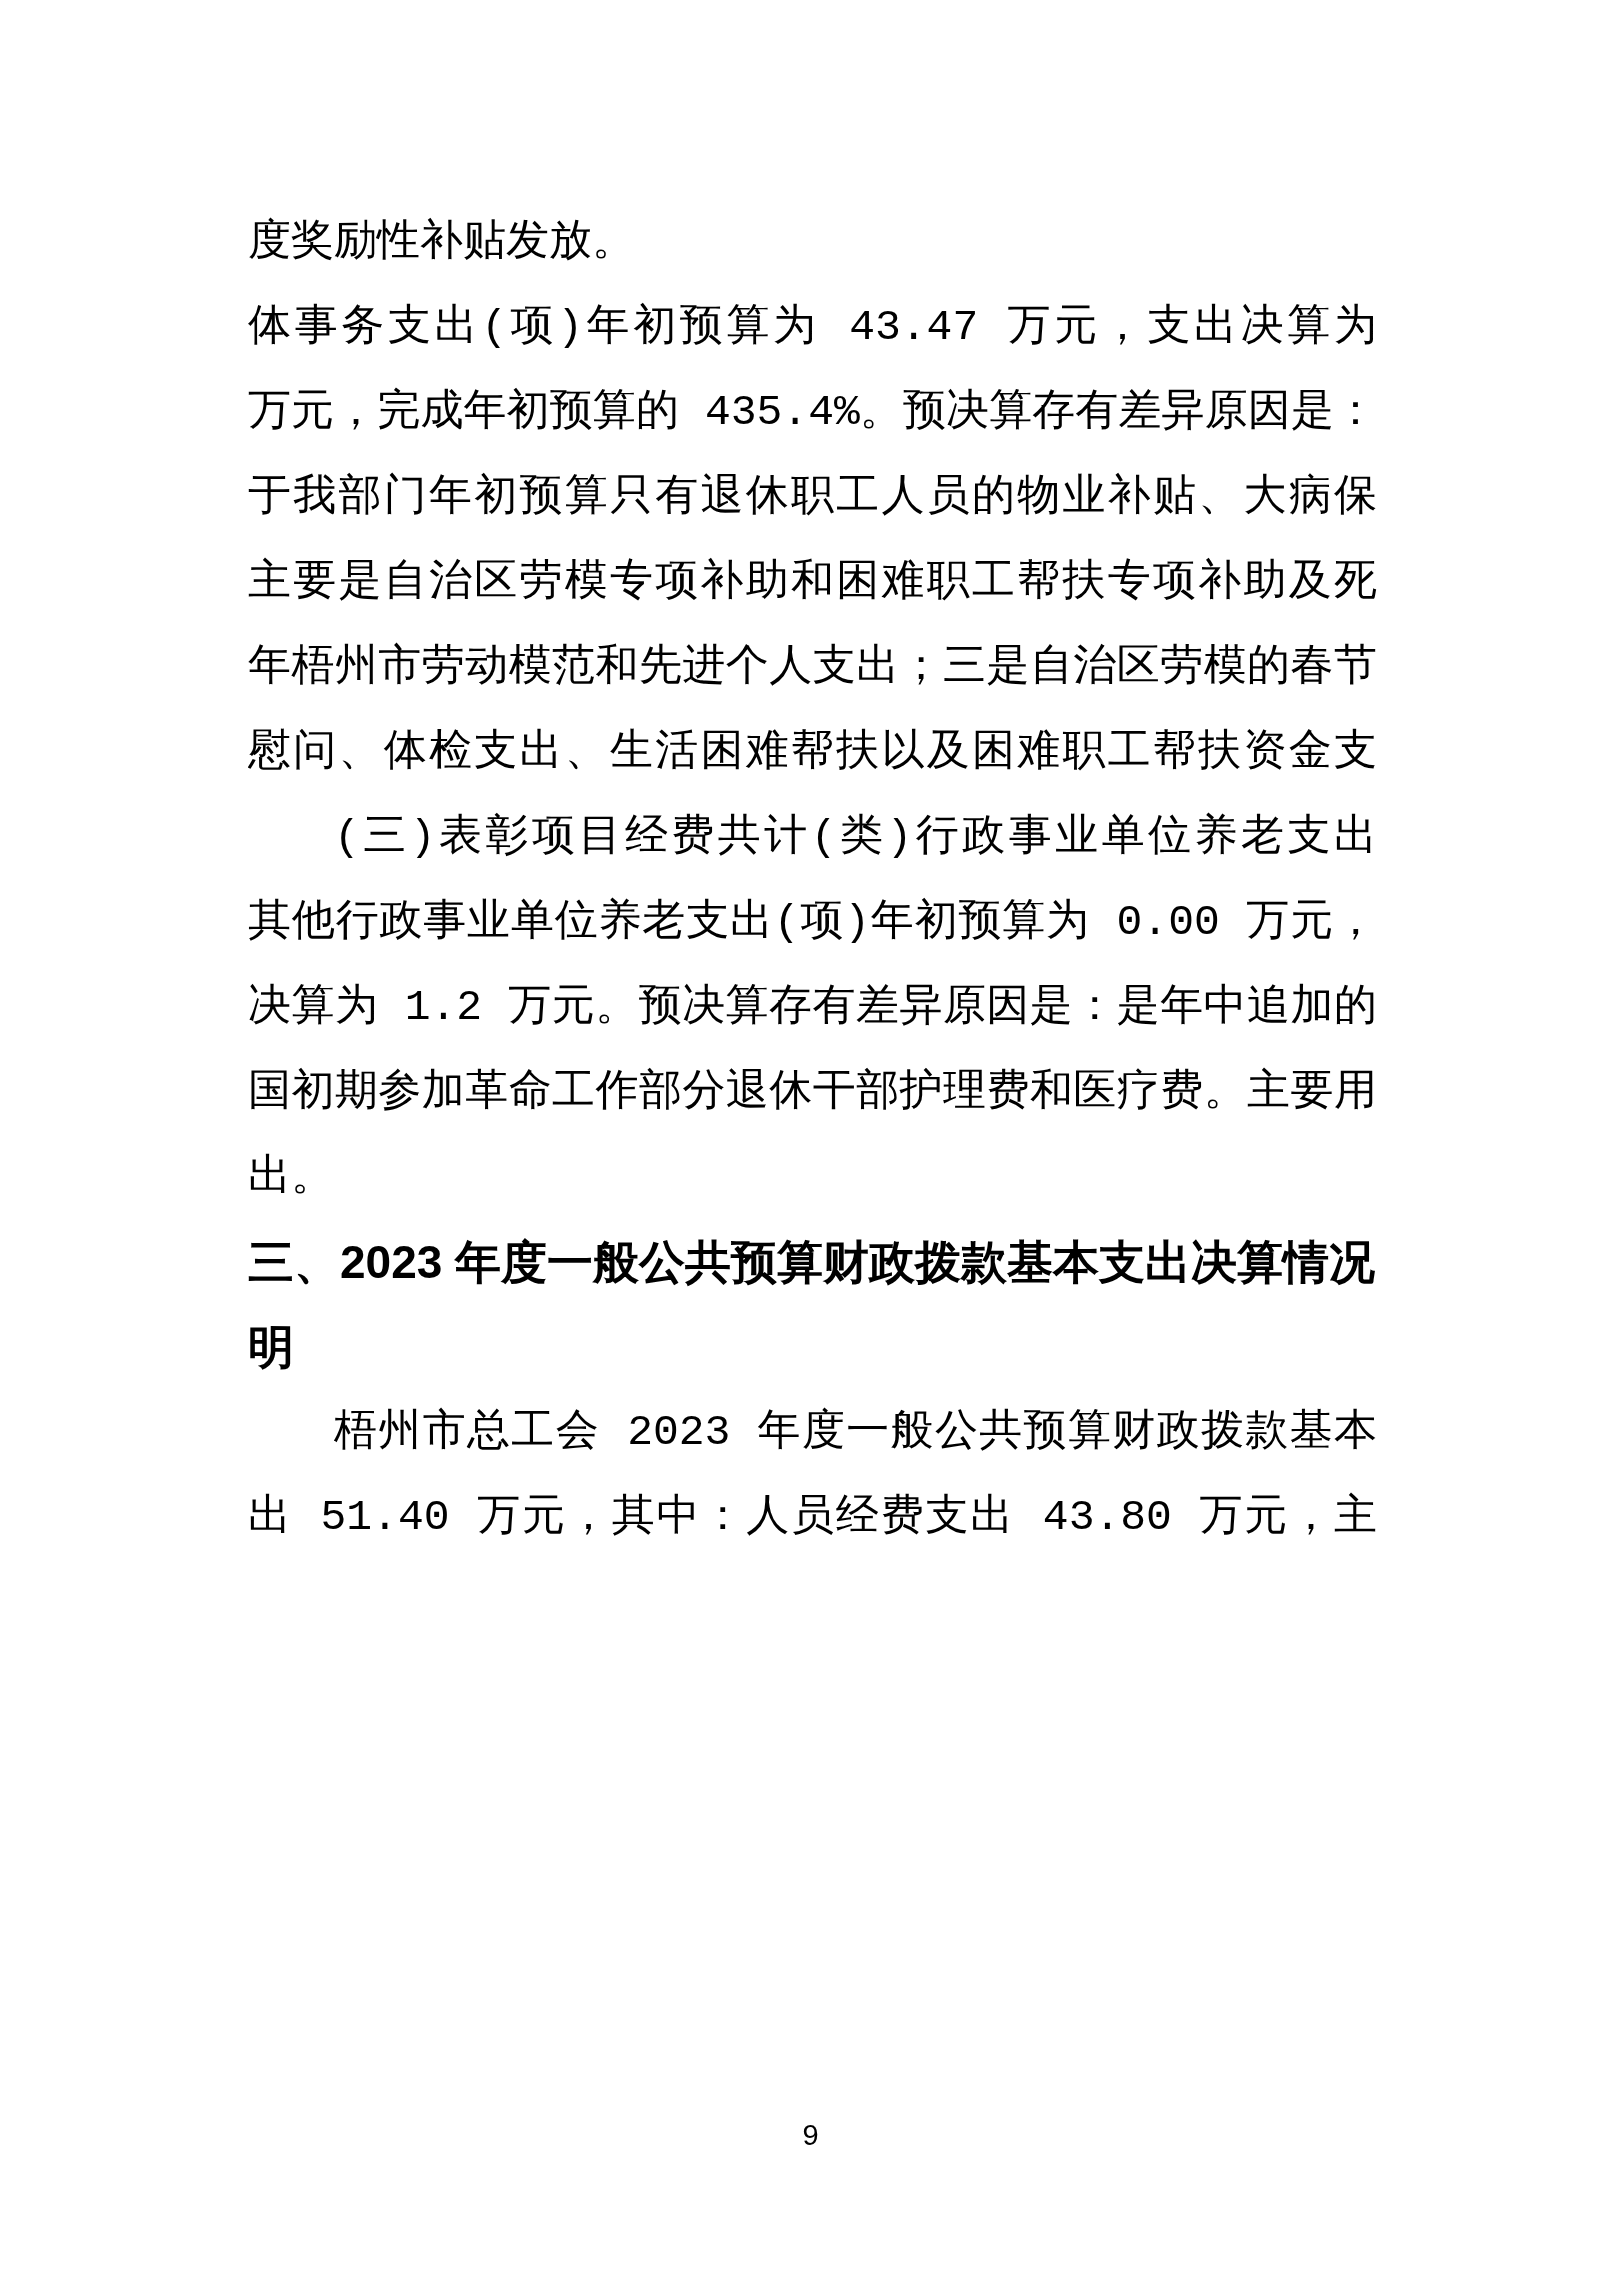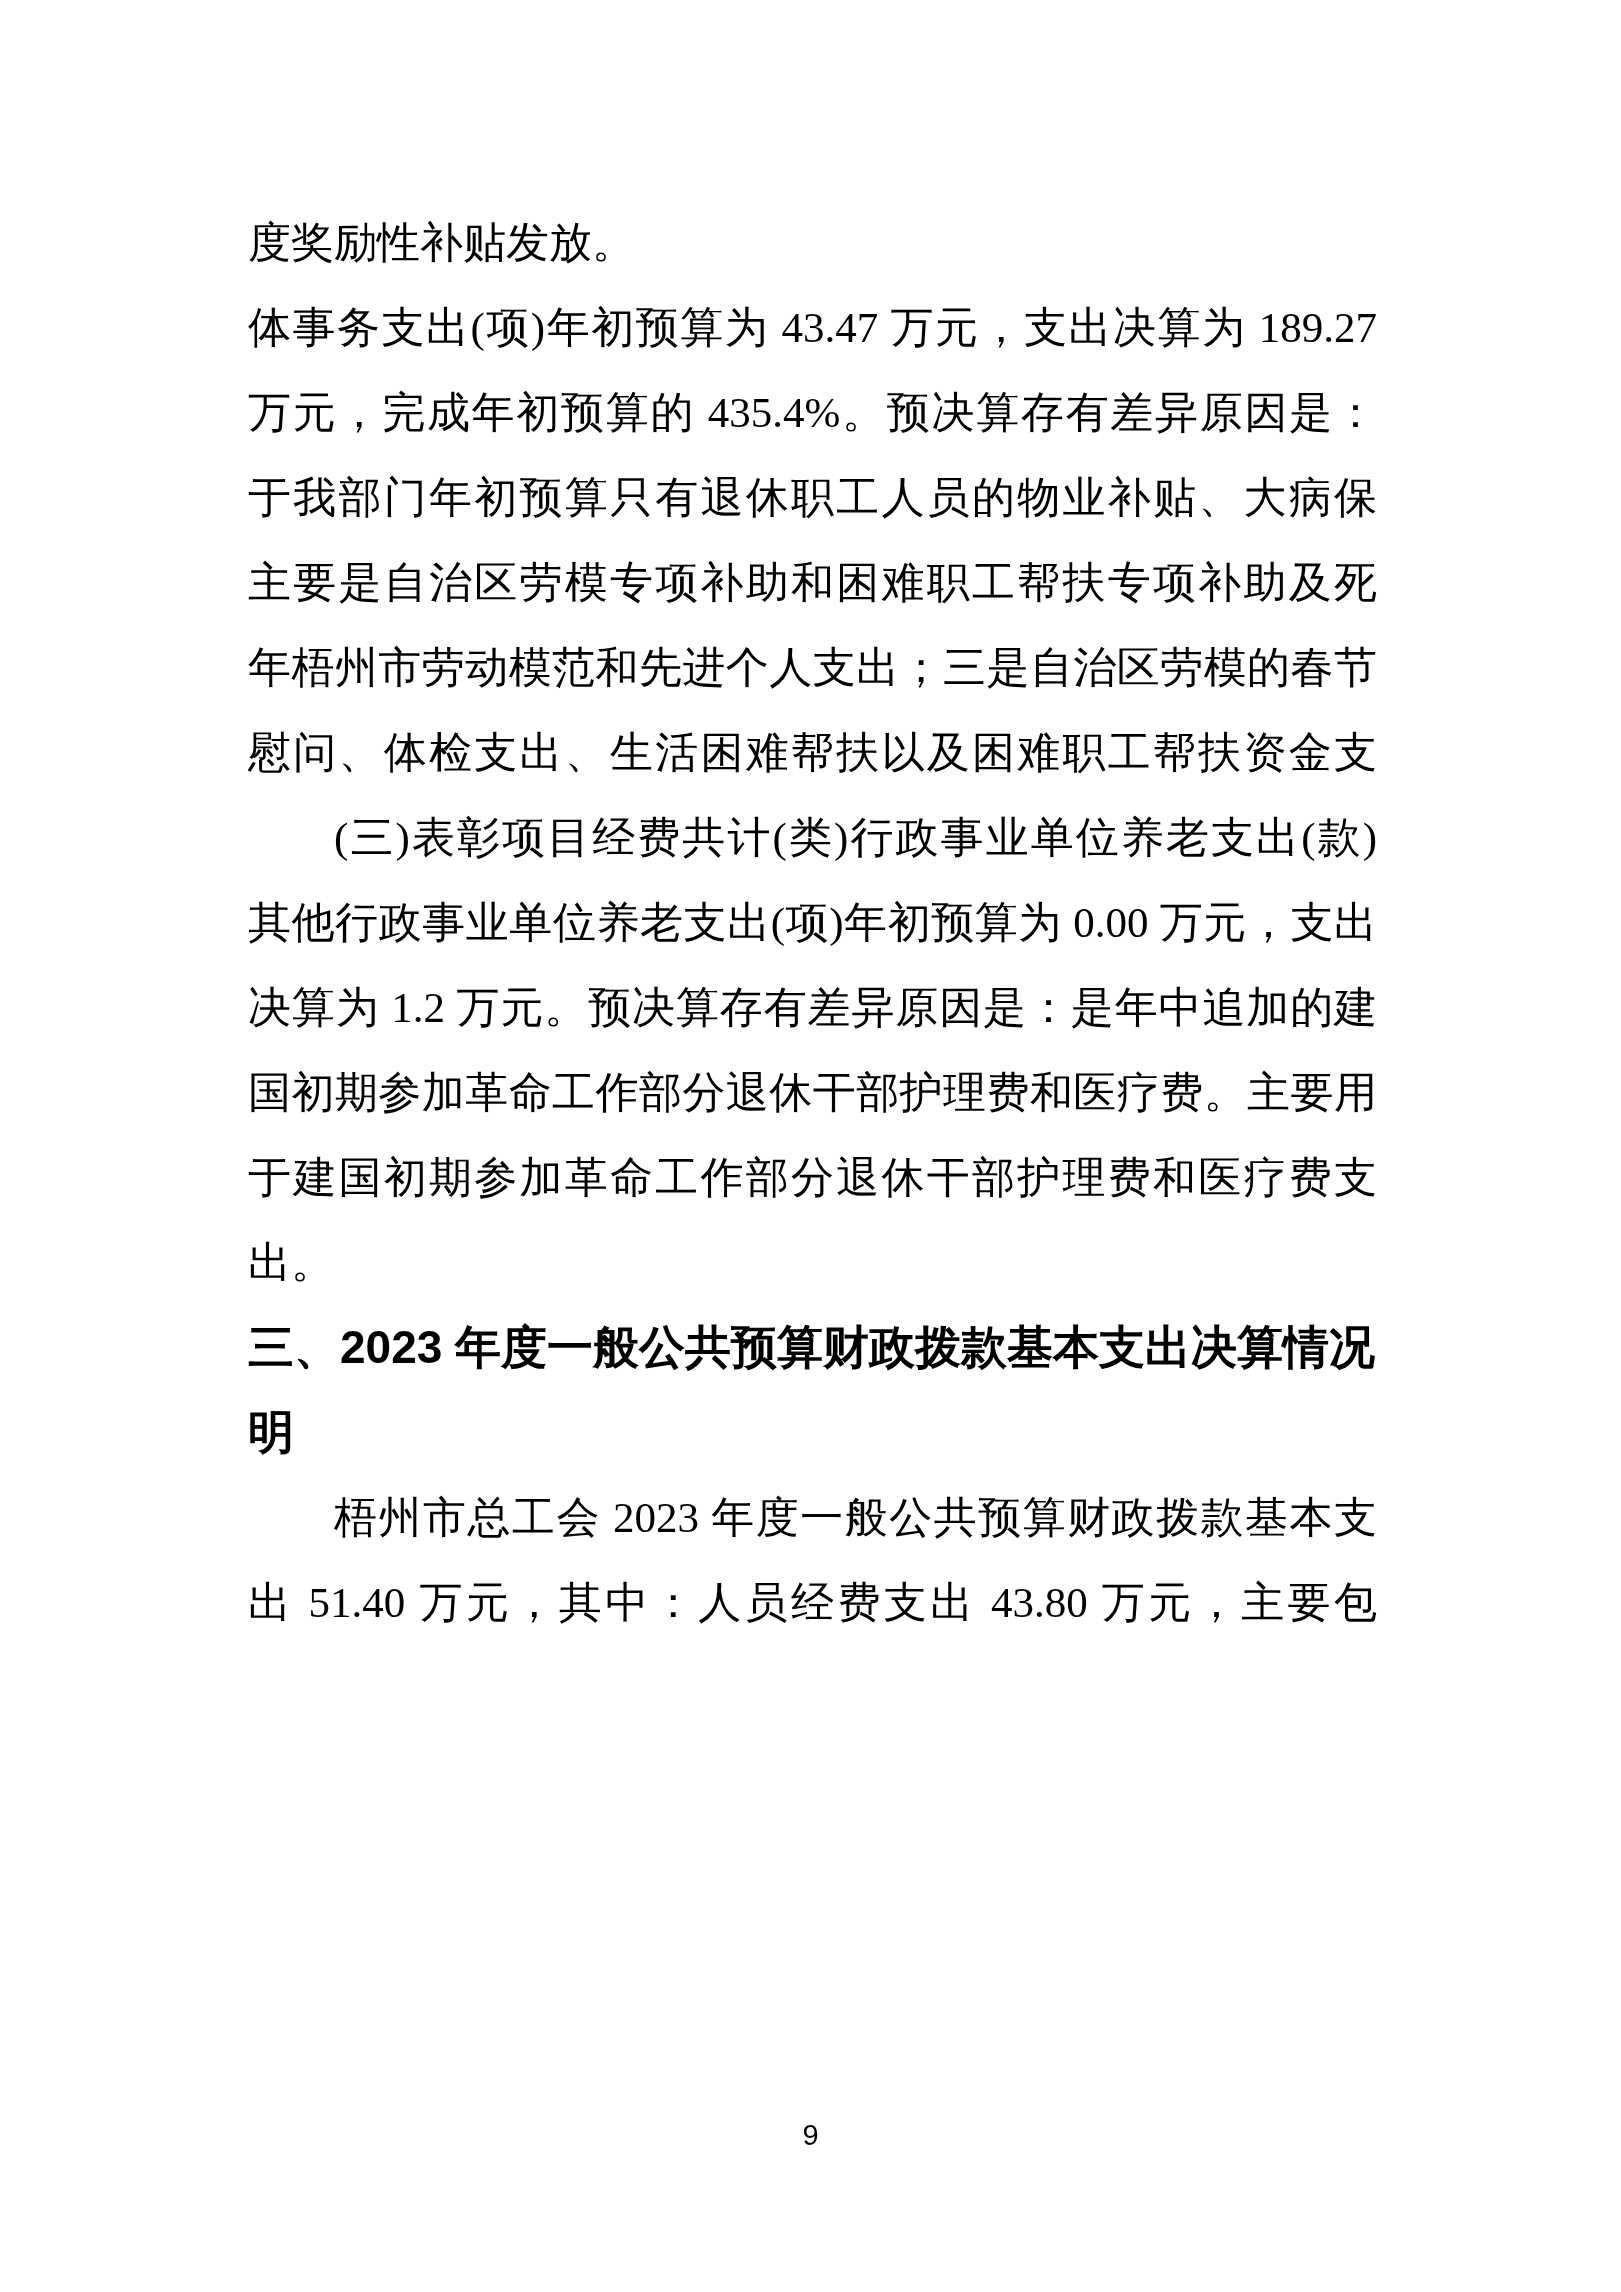--- a/index.html
+++ b/index.html
@@ -18,21 +18,21 @@
     position: absolute;
     left: 248px;
     top: 200px;
     width: 1129px;
   }
   .line {
     height: 85px;
     line-height: 85px;
     font-size: 43px;
     color: #000000;
-    font-family: Liberation Serif, serif;
+    font-family: Liberation Mono, monospace;
     text-align: justify;
     text-align-last: justify;
     text-justify: inter-character;
     overflow: hidden;
   }
   .line.short {
     text-align: left;
     text-align-last: left;
   }
   .line.indent {
@@ -65,21 +65,20 @@
     <div class="line">体事务支出(项)年初预算为 43.47 万元，支出决算为 189.27</div>
     <div class="line">万元，完成年初预算的 435.4%。预决算存有差异原因是：由</div>
     <div class="line">于我部门年初预算只有退休职工人员的物业补贴、大病保险、</div>
     <div class="line">主要是自治区劳模专项补助和困难职工帮扶专项补助及死</div>
     <div class="line">年梧州市劳动模范和先进个人支出；三是自治区劳模的春节</div>
     <div class="line">慰问、体检支出、生活困难帮扶以及困难职工帮扶资金支出。</div>
     <div class="line indent">(三)表彰项目经费共计(类)行政事业单位养老支出(款)</div>
     <div class="line">其他行政事业单位养老支出(项)年初预算为 0.00 万元，支出</div>
     <div class="line">决算为 1.2 万元。预决算存有差异原因是：是年中追加的建</div>
     <div class="line">国初期参加革命工作部分退休干部护理费和医疗费。主要用</div>
-    <div class="line">于建国初期参加革命工作部分退休干部护理费和医疗费支</div>
     <div class="line short">出。</div>
     <div class="line heading">三、2023 年度一般公共预算财政拨款基本支出决算情况说</div>
     <div class="line heading short">明</div>
     <div class="line indent">梧州市总工会 2023 年度一般公共预算财政拨款基本支</div>
     <div class="line">出 51.40 万元，其中：人员经费支出 43.80 万元，主要包括：</div>
   </div>
   <div class="page-number">9</div>
 </div>
 
 

